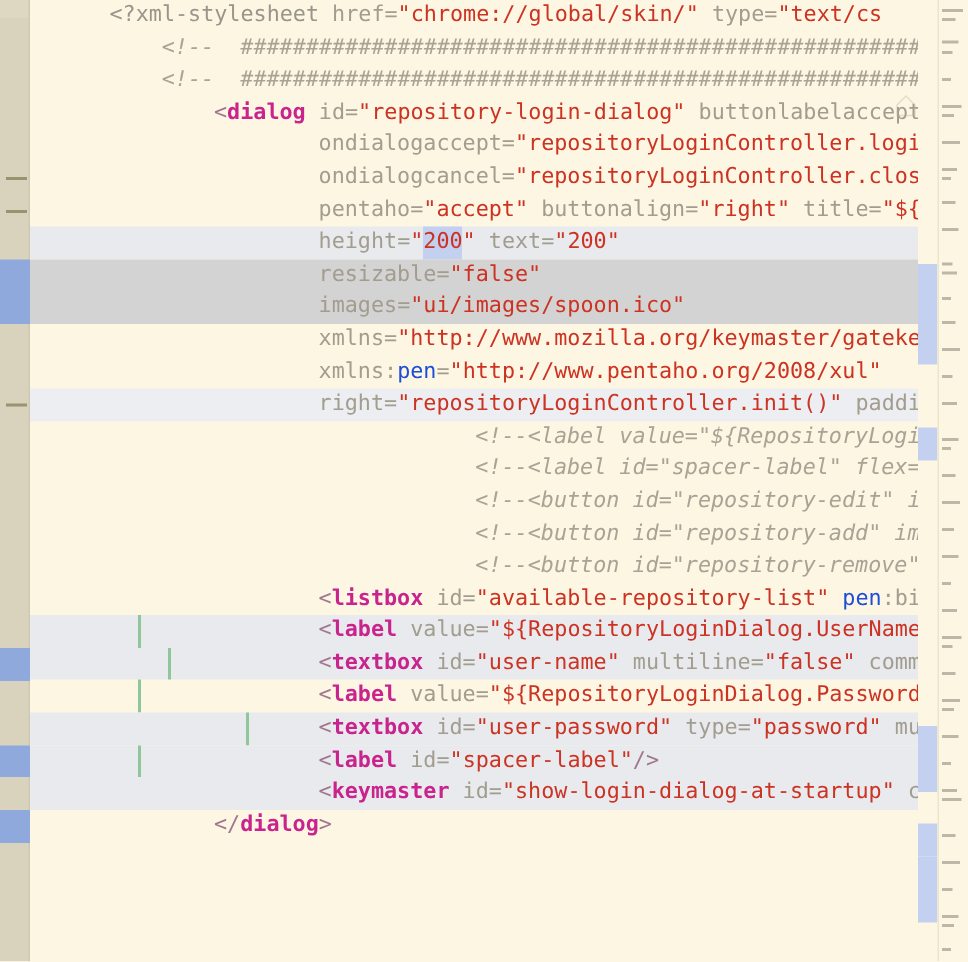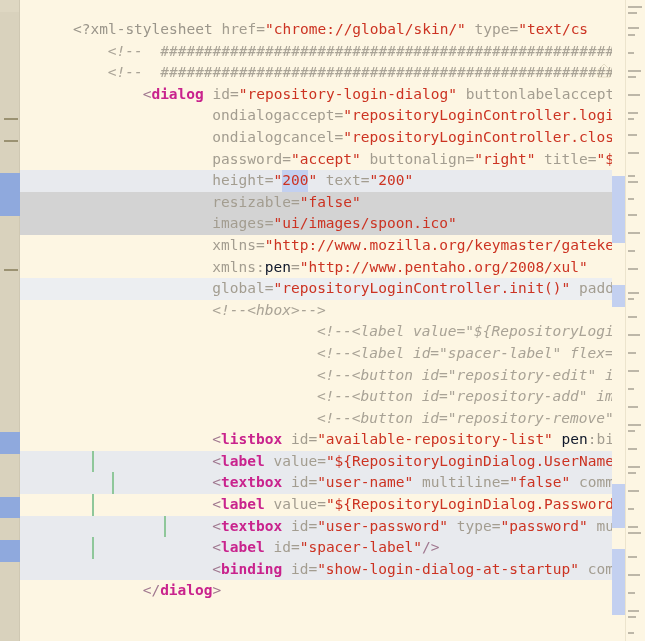--- a/index.html
+++ b/index.html
@@ -62,21 +62,21 @@
     background:#c3d0f0;
   }
 
   
   .pi      {color:#9a958a;}
   .cmt     {color:#a9a396;font-style:italic;}
   .tag     {color:#c9238d;font-weight:bold;}
   .brk     {color:#a0778f;}
   .attr    {color:#a39d90;}
   .val     {color:#cc3322;}
-  .ns      {color:#0f172a;}
+  .ns      {color:#1d4ed8;}
   .eq      {color:#a39d90;}
 
   
   .mm-scroll{
     position:absolute;left:612px;top:0;width:13px;height:641px;
     background:#fdf6e3;z-index:6;
   }
   .mm-thumb{
     position:absolute;left:0;width:13px;background:#c3d0f0;
   }
@@ -111,46 +111,45 @@
       <div class="gutter-mark" style="top: 194.4px;"></div>
       <div class="gutter-fold" style="top: 269.2px;"></div>
       <div class="gutter-mark" style="top: 432px;"></div>
       <div class="gutter-mark" style="top: 496.8px;"></div>
       <div class="gutter-mark" style="top: 540px;"></div>
     </div>
   <div class="gutter-sep"></div>
 
   <div class="code-area">
     <div id="lines">
-        <div class="line" style="top: 0px; margin-top: 19px;"><span style="position: relative; padding-left: 53px;"><span class="pi">&lt;?xml-stylesheet </span><span class="attr">href</span><span class="eq">=</span><span class="val">"chrome://global/skin/"</span><span class="attr"> type</span><span class="eq">=</span><span class="val">"text/cs</span></span></div>
+        <div class="line" style="top: 0px;"><span style="position: relative; padding-left: 53px;"><span class="pi">&lt;?xml-stylesheet </span><span class="attr">href</span><span class="eq">=</span><span class="val">"chrome://global/skin/"</span><span class="attr"> type</span><span class="eq">=</span><span class="val">"text/cs</span></span></div>
         <div class="line" style="top: 0px;"><span style="position: relative; padding-left: 87.84px;"><span class="cmt">&lt;!--  ############################################################</span></span></div>
         <div class="line" style="top: 0px;"><span style="position: relative; padding-left: 87.84px;"><span class="cmt">&lt;!--  ############################################################</span></span></div>
         <div class="line" style="top: 0px;"><span style="position: relative; padding-left: 122.68px;"><span class="brk">&lt;</span><span class="tag">dialog</span><span class="attr"> id</span><span class="eq">=</span><span class="val">"repository-login-dialog"</span><span class="attr"> buttonlabelaccept=</span></span></div>
         <div class="line" style="top: 0px;"><span style="position: relative; padding-left: 192.36px;"><span class="attr">ondialogaccept</span><span class="eq">=</span><span class="val">"repositoryLoginController.login()"</span></span></div>
         <div class="line" style="top: 0px;"><span style="position: relative; padding-left: 192.36px;"><span class="attr">ondialogcancel</span><span class="eq">=</span><span class="val">"repositoryLoginController.closeRepo</span></span></div>
-        <div class="line" style="top: 0px;"><span style="position: relative; padding-left: 192.36px;"><span class="attr">password</span><span class="eq">=</span><span class="val">"accept"</span><span class="attr"> buttonalign</span><span class="eq">=</span><span class="val">"right"</span><span class="attr"> title</span><span class="eq">=</span><span class="val">"${Repos</span></span></div>
+        <div class="line" style="top: 0px;"><span style="position: relative; padding-left: 192.36px;"><span class="attr">pentaho</span><span class="eq">=</span><span class="val">"accept"</span><span class="attr"> buttonalign</span><span class="eq">=</span><span class="val">"right"</span><span class="attr"> title</span><span class="eq">=</span><span class="val">"${Repos</span></span></div>
         <div class="line hl-soft" style="top: 0px;"><div class="selpatch" style="left: 262.04px; width: 26.13px;"></div><span style="position: relative; padding-left: 192.36px;"><span class="attr">height</span><span class="eq">=</span><span class="val">"200"</span><span class="attr"> text</span><span class="eq">=</span><span class="val">"200"</span></span></div>
         <div class="line hl-strong" style="top: 0px;"><span style="position: relative; padding-left: 192.36px;"><span class="attr">resizable</span><span class="eq">=</span><span class="val">"false"</span></span></div>
         <div class="line hl-strong" style="top: 0px;"><span style="position: relative; padding-left: 192.36px;"><span class="attr">images</span><span class="eq">=</span><span class="val">"ui/images/spoon.ico"</span></span></div>
         <div class="line" style="top: 0px;"><span style="position: relative; padding-left: 192.36px;"><span class="attr">xmlns</span><span class="eq">=</span><span class="val">"http://www.mozilla.org/keymaster/gatekeeper/</span></span></div>
         <div class="line" style="top: 0px;"><span style="position: relative; padding-left: 192.36px;"><span class="attr">xmlns:</span><span class="ns">pen</span><span class="eq">=</span><span class="val">"http://www.pentaho.org/2008/xul"</span></span></div>
-        <div class="line hl-faint" style="top: 0px;"><span style="position: relative; padding-left: 192.36px;"><span class="attr">global</span><span class="eq">=</span><span class="val">"repositoryLoginController.init()"</span><span class="attr"> padding</span></span></div>
-        <div class="line" style="top: 0px;"><span style="position: relative; padding-left: 192.36px;"><span class="cmt">&lt;!--&lt;hbox&gt;--&gt;</span></span></div>
+        <div class="line hl-faint" style="top: 0px;"><span style="position: relative; padding-left: 192.36px;"><span class="attr">right</span><span class="eq">=</span><span class="val">"repositoryLoginController.init()"</span><span class="attr"> padding</span></span></div>
         <div class="line" style="top: 0px;"><span style="position: relative; padding-left: 296.88px;"><span class="cmt">&lt;!--&lt;label value="${RepositoryLoginDialog.Repos</span></span></div>
         <div class="line" style="top: 0px;"><span style="position: relative; padding-left: 296.88px;"><span class="cmt">&lt;!--&lt;label id="spacer-label" flex="1" /&gt;--&gt;</span></span></div>
         <div class="line" style="top: 0px;"><span style="position: relative; padding-left: 296.88px;"><span class="cmt">&lt;!--&lt;button id="repository-edit" image="${Edit_</span></span></div>
         <div class="line" style="top: 0px;"><span style="position: relative; padding-left: 296.88px;"><span class="cmt">&lt;!--&lt;button id="repository-add" image="${New_in</span></span></div>
         <div class="line" style="top: 0px;"><span style="position: relative; padding-left: 296.88px;"><span class="cmt">&lt;!--&lt;button id="repository-remove" image="${Del</span></span></div>
         <div class="line" style="top: 0px;"><span style="position: relative; padding-left: 192.36px;"><span class="brk">&lt;</span><span class="tag">listbox</span><span class="attr"> id</span><span class="eq">=</span><span class="val">"available-repository-list"</span><span class="attr"> </span><span class="ns">pen</span><span class="attr">:binding</span></span></div>
         <div class="line hl-soft" style="top: 0px;"><div class="changebar " style="left: 72px;"></div><span style="position: relative; padding-left: 192.36px;"><span class="brk">&lt;</span><span class="tag">label</span><span class="attr"> value</span><span class="eq">=</span><span class="val">"${RepositoryLoginDialog.UserName}"</span></span></div>
         <div class="line hl-soft" style="top: 0px;"><div class="changebar b2"></div><span style="position: relative; padding-left: 192.36px;"><span class="brk">&lt;</span><span class="tag">textbox</span><span class="attr"> id</span><span class="eq">=</span><span class="val">"user-name"</span><span class="attr"> multiline</span><span class="eq">=</span><span class="val">"false"</span><span class="attr"> command</span></span></div>
         <div class="line" style="top: 0px;"><div class="changebar " style="left: 72px;"></div><span style="position: relative; padding-left: 192.36px;"><span class="brk">&lt;</span><span class="tag">label</span><span class="attr"> value</span><span class="eq">=</span><span class="val">"${RepositoryLoginDialog.Password}"</span></span></div>
         <div class="line hl-soft" style="top: 0px;"><div class="changebar b3"></div><span style="position: relative; padding-left: 192.36px;"><span class="brk">&lt;</span><span class="tag">textbox</span><span class="attr"> id</span><span class="eq">=</span><span class="val">"user-password"</span><span class="attr"> type</span><span class="eq">=</span><span class="val">"password"</span><span class="attr"> multili</span></span></div>
         <div class="line hl-soft" style="top: 0px;"><div class="changebar " style="left: 72px;"></div><span style="position: relative; padding-left: 192.36px;"><span class="brk">&lt;</span><span class="tag">label</span><span class="attr"> id</span><span class="eq">=</span><span class="val">"spacer-label"</span><span class="brk">/&gt;</span></span></div>
-        <div class="line hl-soft" style="top: 0px;"><span style="position: relative; padding-left: 192.36px;"><span class="brk">&lt;</span><span class="tag">binding</span><span class="attr"> id</span><span class="eq">=</span><span class="val">"show-login-dialog-at-startup"</span><span class="attr"> command</span></span></div>
+        <div class="line hl-soft" style="top: 0px;"><span style="position: relative; padding-left: 192.36px;"><span class="brk">&lt;</span><span class="tag">keymaster</span><span class="attr"> id</span><span class="eq">=</span><span class="val">"show-login-dialog-at-startup"</span><span class="attr"> command</span></span></div>
         <div class="line" style="top: 0px;"><span style="position: relative; padding-left: 122.68px; margin-top: 36px;"><span class="brk">&lt;/</span><span class="tag">dialog</span><span class="brk">&gt;</span></span></div>
       </div>
   </div>
 
   <svg class="home-icon" viewBox="0 0 16 16">
     <path d="M2 8 L8 2 L14 8 L14 15 L2 15 Z" fill="none" stroke="#b9b091" stroke-width="1"></path>
   </svg>
 
   <div class="mm-scroll">
     <div id="thumbs">

